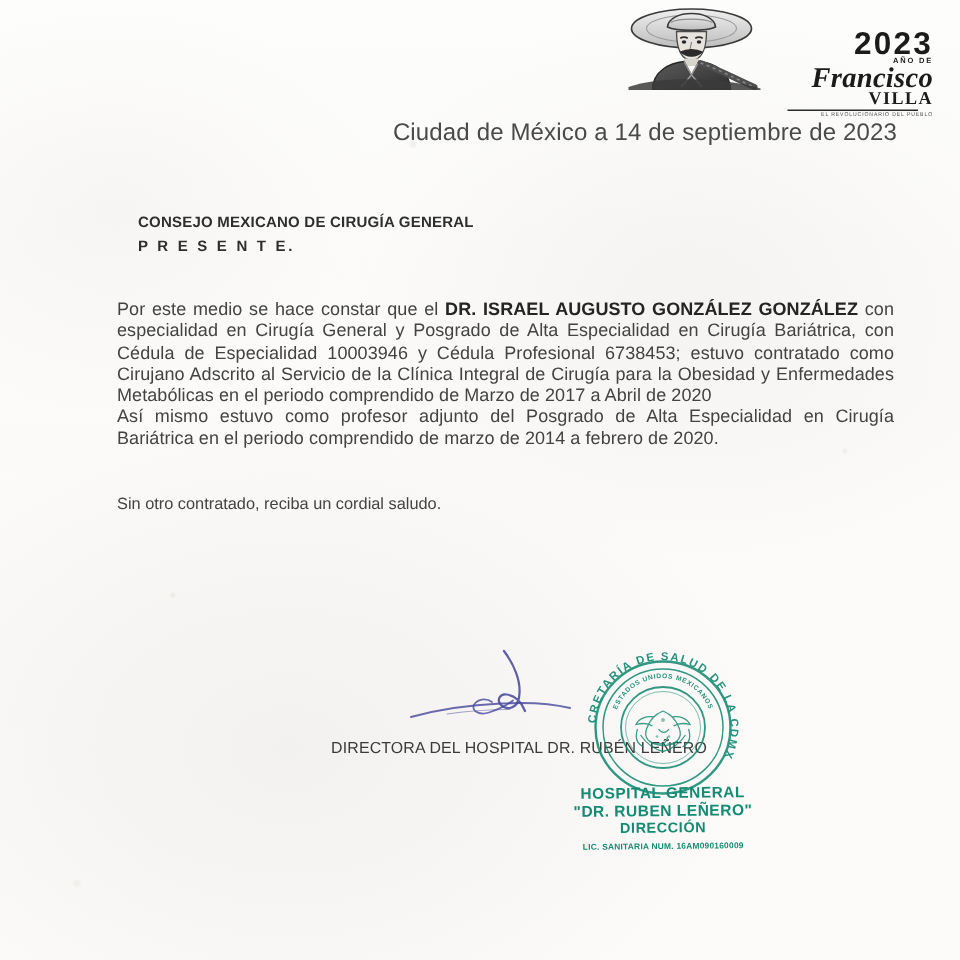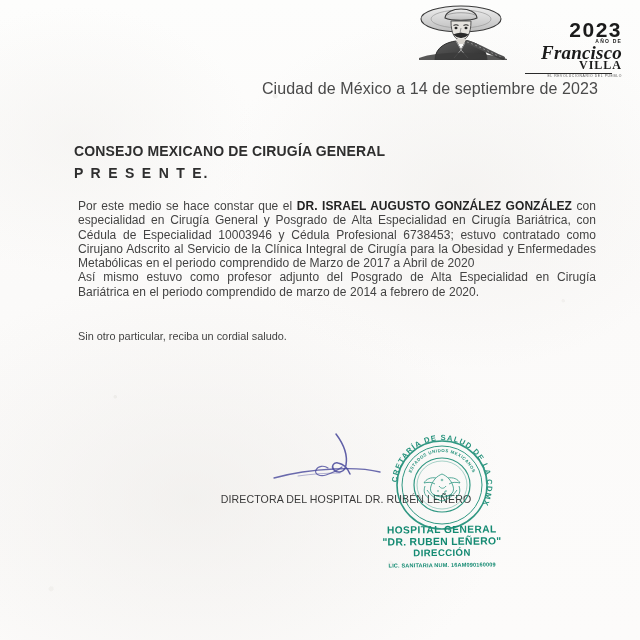--- a/index.html
+++ b/index.html
@@ -112,22 +112,22 @@
     position: absolute;
     top: 80px;
     right: 42px;
     font-size: 16px;
     color: #4a4a4a;
     letter-spacing: .1px;
   }
   #addressee {
     position: absolute;
     top: 141px;
-    left: 74px;
-    font-size: 14px;
+    left: 92px;
+    font-size: 10px;
     font-weight: 700;
     color: #2e2e2e;
     line-height: 1.55;
     letter-spacing: .15px;
   }
   #addressee .presente {
     letter-spacing: 1.8px;
   }
   #body-copy {
     position: absolute;
@@ -297,21 +297,21 @@
   <div id="addressee">
     <div>CONSEJO MEXICANO DE CIRUGÍA GENERAL</div>
     <div class="presente">P R E S E N T E.</div>
   </div>
 
   <div id="body-copy">
     <p><span>Por este medio se hace constar que el </span><span class="doctor-name">DR. ISRAEL AUGUSTO GONZÁLEZ GONZÁLEZ</span><span> con especialidad en Cirugía General y Posgrado de Alta Especialidad en Cirugía Bariátrica, con Cédula de Especialidad 10003946 y Cédula Profesional 6738453; estuvo contratado como Cirujano Adscrito al Servicio de la Clínica Integral de Cirugía para la Obesidad y Enfermedades Metabólicas en el periodo comprendido de Marzo de 2017 a Abril de 2020</span></p>
     <p>Así mismo estuvo como profesor adjunto del Posgrado de Alta Especialidad en Cirugía Bariátrica en el periodo comprendido de marzo de 2014 a febrero de 2020.</p>
   </div>
 
-  <div id="closing">Sin otro particular, reciba un cordial saludo.</div>
+  <div id="closing">Sin otro contratado, reciba un cordial saludo.</div>
 
 
   <div id="signature-ink">
     <svg width="150" height="75" viewBox="0 0 150 75" xmlns="http://www.w3.org/2000/svg">
       <g fill="none" stroke="#4a4a9c" stroke-linecap="round" stroke-linejoin="round">
         <path d="M68 2 C74 10 80 22 78 33 C77 40 70 42 66 38 C63 35 65 30 70 31 C76 32 80 37 82 42" stroke-width="1.5" opacity=".88"></path>
         <path d="M6 46 C24 41 44 38 66 37 C84 36 100 37 112 40" stroke-width="1.3" opacity=".82"></path>
         <path d="M60 36 C56 33 50 34 48 38 C46 42 52 45 58 43 C64 41 70 38 74 35" stroke-width="1.2" opacity=".8"></path>
         <path d="M30 44 C44 42 58 41 72 41" stroke-width=".8" opacity=".5"></path>
       </g>

